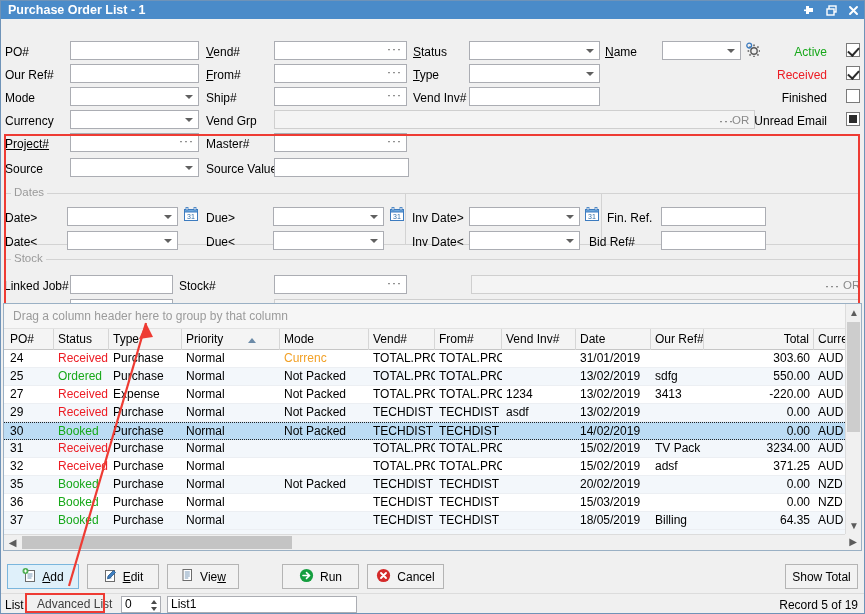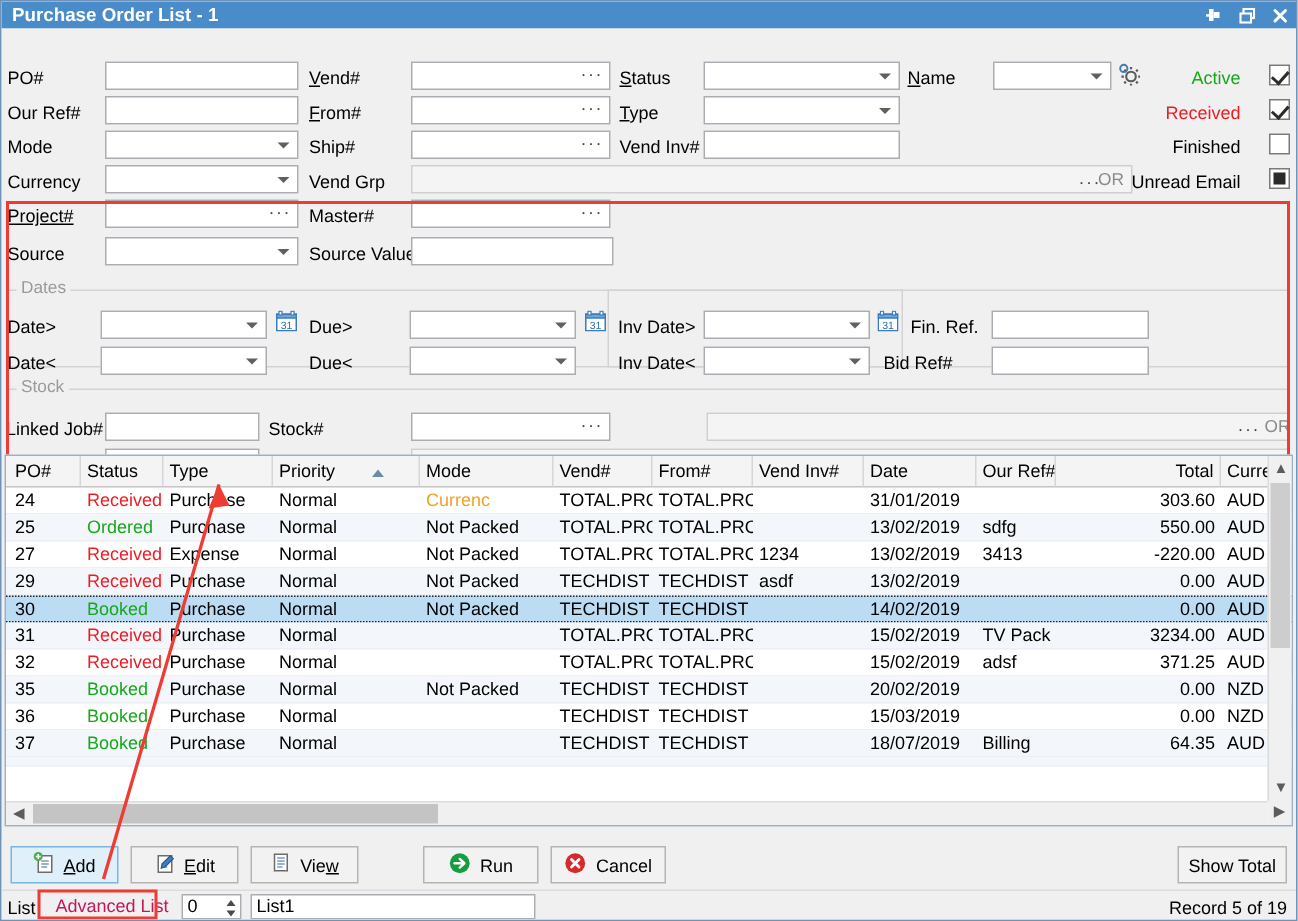--- a/index.html
+++ b/index.html
@@ -119,21 +119,21 @@
   .btn {
     position:absolute; top:4px; height:25px; background:#f2f2f2;
     border:1px solid #b4b4b4; font-size:12px; color:#000;
     display:flex; align-items:center; justify-content:center; gap:6px;
   }
   .btn.hover { background:#dff0fa; border:1px solid #7ab6dd; }
   .btn u { text-decoration: underline; }
 
   .statusrow { position:absolute; left:0; top:592px; width:863px; height:21px; background:#f0f0f0; border-top:1px solid #dcdcdc;}
   .listlbl { position:absolute; left:4px; top:4px; font-size:12px; }
-  .advlist { position:absolute; left:27px; top:2px; font-size:12px; color:#be185d; padding:1px 9px; }
+  .advlist { position:absolute; left:27px; top:2px; font-size:12px; color:#404040; padding:1px 9px; }
   .advbox { position:absolute; left:24px; top:-1px; width:80px; height:20px; border:2px solid #ee3b33; }
   .spin { position:absolute; left:120px; top:2px; width:40px; height:17px; background:#fff; border:1px solid #abadb3;
           font-size:12px; line-height:15px; padding-left:3px; }
   .spinarr { position:absolute; right:2px; top:1px; display:flex; flex-direction:column; gap:1px; }
   .listname { position:absolute; left:166px; top:2px; width:190px; height:17px; background:#fff; border:1px solid #abadb3;
               font-size:12px; line-height:15px; padding-left:3px; }
   .recinfo { position:absolute; right:6px; top:4px; font-size:12px; }
 
   .arrowline { position:absolute; left:0; top:0; width:865px; height:614px; pointer-events:none; }
 </style>
@@ -302,20 +302,21 @@
 
     <div class="lbl" style="left:412px; top:260px;margin-top:47px;">Groups</div>
     <div class="fld dis" style="left:470px; top:256px; width:389px;"></div>
     <div class="lbl" style="left:824px; top:260px; color:#444; letter-spacing:1px;">···</div>
     <div class="ortag" style="left:842px; top:260px;">OR</div>
 
     <div class="redbox" style="left:3px; top:115px; width:856px; height:177px;"></div>
   </div>
 
   <div class="gridwrap">
+    <div class="groupband">Drag a column header here to group by that column</div>
 
     <div class="hdr">
       <div class="hc" style="left:2px;   width:48px;">PO#</div>
       <div class="hc" style="left:50px;  width:55px;">Status</div>
       <div class="hc" style="left:105px; width:73px;">Type</div>
       <div class="hc" style="left:178px; width:98px;">Priority</div>
       <div class="sortarrow" style="left:244px; top:9px;"></div>
       <div class="hc" style="left:276px; width:89px;">Mode</div>
       <div class="hc" style="left:365px; width:66px;">Vend#</div>
       <div class="hc" style="left:431px; width:67px;">From#</div>
@@ -455,21 +456,21 @@
         </div>
         <div class="row alt">
           <div class="cell" style="left: 2px; width: 48px;">37</div>
           <div class="cell c-green" style="left: 50px; width: 55px;">Booked</div>
           <div class="cell" style="left: 105px; width: 73px;">Purchase</div>
           <div class="cell" style="left: 178px; width: 98px;">Normal</div>
           <div class="cell" style="left: 276px; width: 89px;"></div>
           <div class="cell" style="left: 365px; width: 66px;">TECHDIST</div>
           <div class="cell" style="left: 431px; width: 67px;">TECHDIST</div>
           <div class="cell" style="left: 498px; width: 74px;"></div>
-          <div class="cell" style="left: 572px; width: 75px;">18/07/2019</div>
+          <div class="cell" style="left: 572px; width: 75px;">18/05/2019</div>
           <div class="cell" style="left: 647px; width: 111px;">Billing</div>
           <div class="cell r" style="left: 700px; width: 110px;">64.35</div>
           <div class="cell" style="left: 810px; width: 35px;">AUD</div>
         </div>
         <div class="row alt" style="height: 6px;"></div>
       </div>
 
     <div class="vsb">
       <div class="abtn">
           <span class="arrowg">▲</span>

